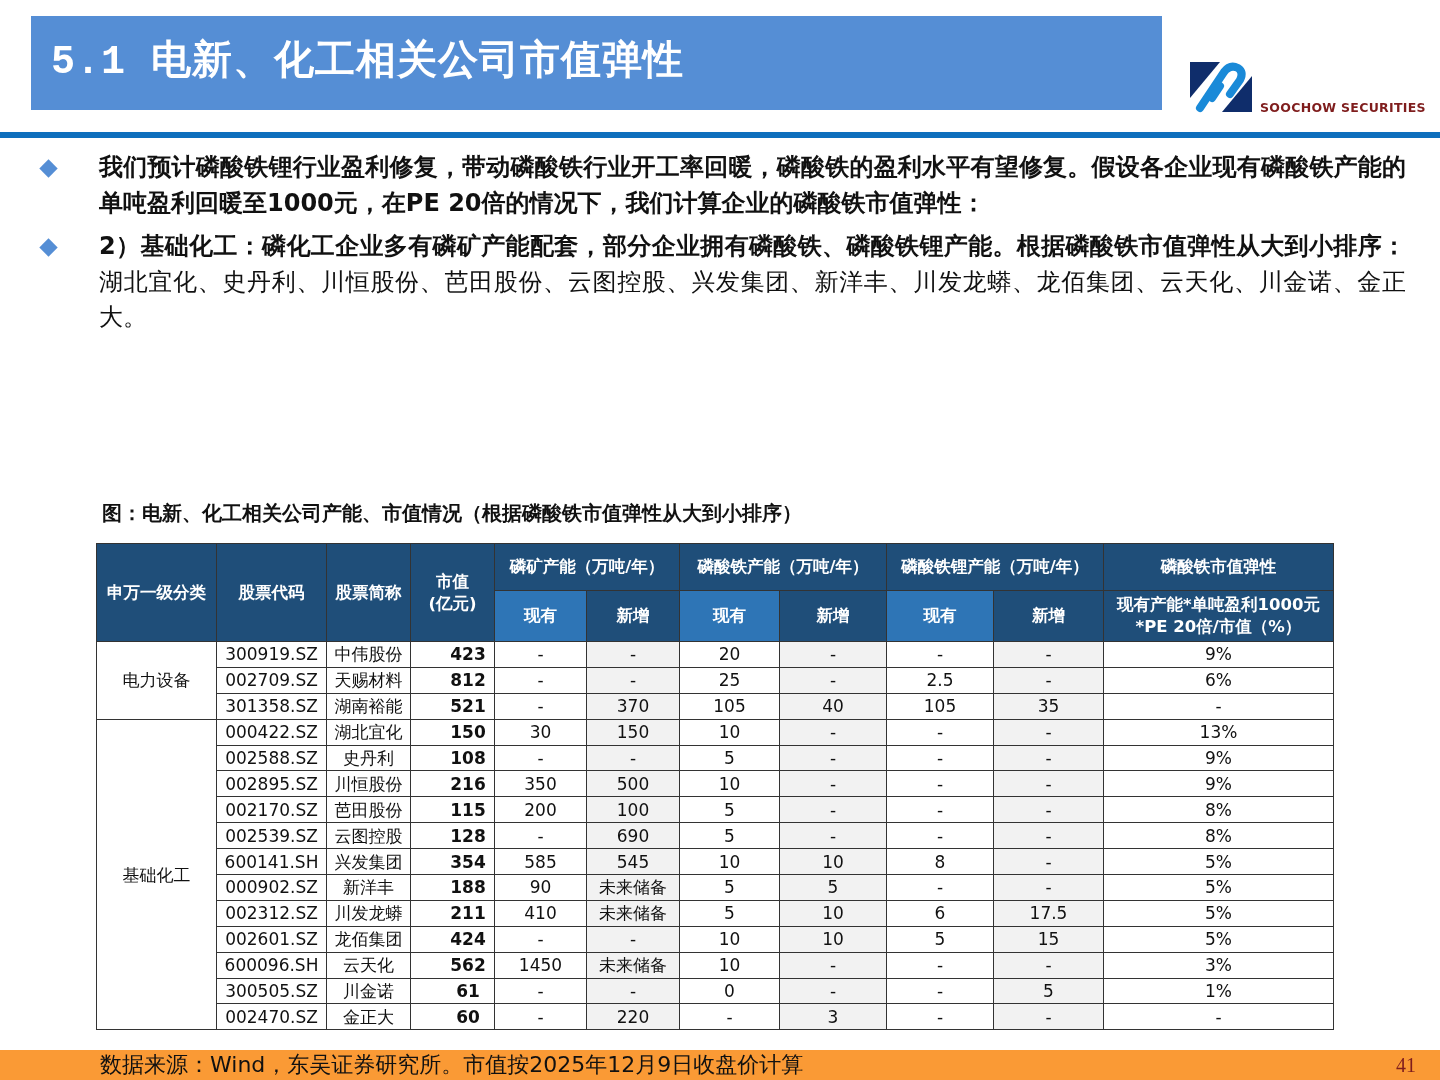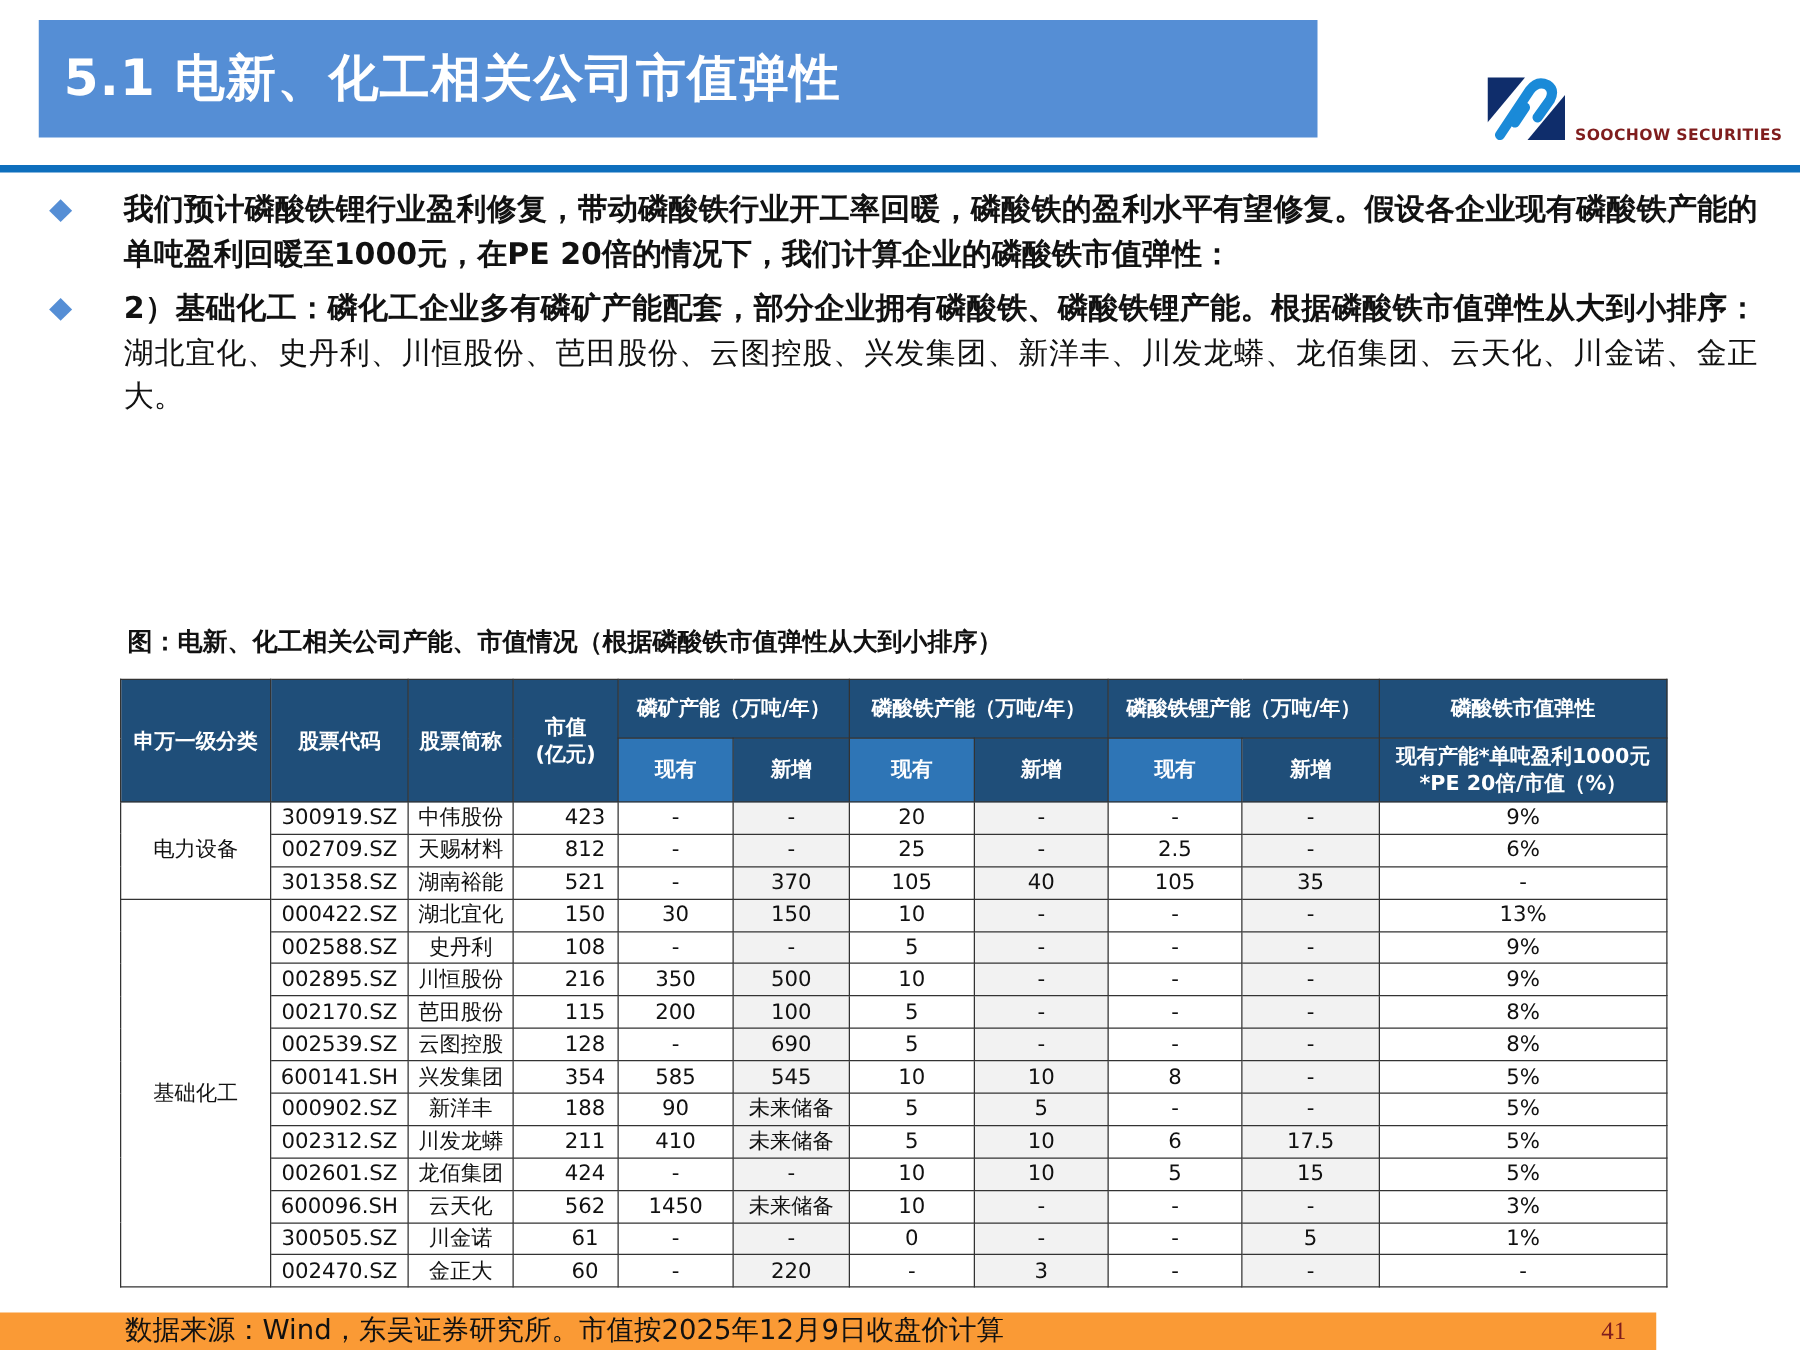--- a/index.html
+++ b/index.html
@@ -1,21 +1,22 @@
 <!DOCTYPE html>
 <html><head>
 <meta charset="utf-8">
 <style>
   * { box-sizing: border-box; margin: 0; padding: 0; }
   html, body { width: 1440px; height: 1080px; background: #ffffff; overflow: hidden; }
   body { position: relative; font-family: "DejaVu Sans", "Liberation Sans", sans-serif; color: #111; }
 
   .title-bar {
-    position: absolute; left: 31px; top: 16px; width: 1023px; height: 94px;
+    position: absolute; left: 31px; top: 16px; width: 1131px; height: 94px;
     background: #558ed5;
+    font-family: Liberation Mono, monospace;
   }
   .title-text {
     position: absolute; left: 20px; top: 0; height: 94px; line-height: 94px;
     color: #fff; font-size: 40px; font-weight: bold; letter-spacing: 1px;
   }
 
   .logo { position: absolute; left: 1190px; top: 58px; width: 240px; height: 62px; }
   .logo-mark { position: absolute; left: 0; top: 0; width: 62px; height: 58px; }
   .logo-cn {
     position: absolute; left: 70px; top: -4px; font-size: 34px; color: #0f2d6b;
@@ -49,25 +50,25 @@
   table.data th, table.data td { border: 1px solid #333; text-align: center; }
   table.data th {
     background: #1f4e79; color: #fff; font-weight: bold; font-size: 16.5px; line-height: 22px;
   }
   table.data th.sub { background: #2e75b6; }
   table.data th.sub-dark { background: #1f4e79; }
   table.data thead tr.h1 th { height: 47px; }
   table.data thead tr.h2 th { height: 51px; }
   table.data td { height: 25.9px; padding: 0; line-height: 24px; background: #fff; }
   table.data td.shade { background: #f2f2f2; }
-  table.data td.bold { font-weight: normal; padding-left: 31px; }
+  table.data td.bold { font-weight: bold; padding-left: 31px; }
   table.data td.cat { vertical-align: middle; }
 
   .footer {
-    position: absolute; left: 0; top: 1050px; width: 1325px; height: 30px; background: #fa9a35;
+    position: absolute; left: 0; top: 1050px; width: 1440px; height: 30px; background: #fa9a35;
   }
   .footer-source {
     position: absolute; left: 100px; top: 0; line-height: 30px; font-size: 22px; color: #111; white-space: nowrap;
   }
   .footer-page {
     position: absolute; right: 24px; top: 0; line-height: 30px; font-size: 20px; color: #7f1d1d;
     font-family: "Liberation Serif", serif;
   }
 </style>
 </head>

